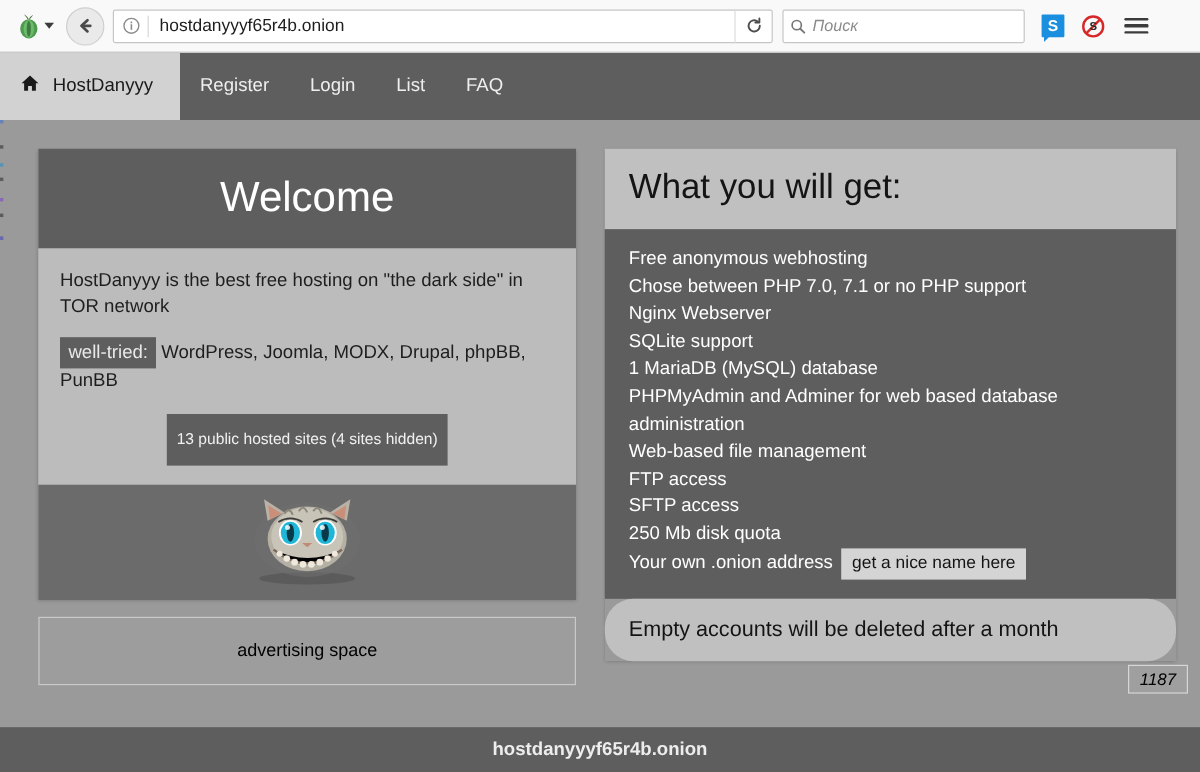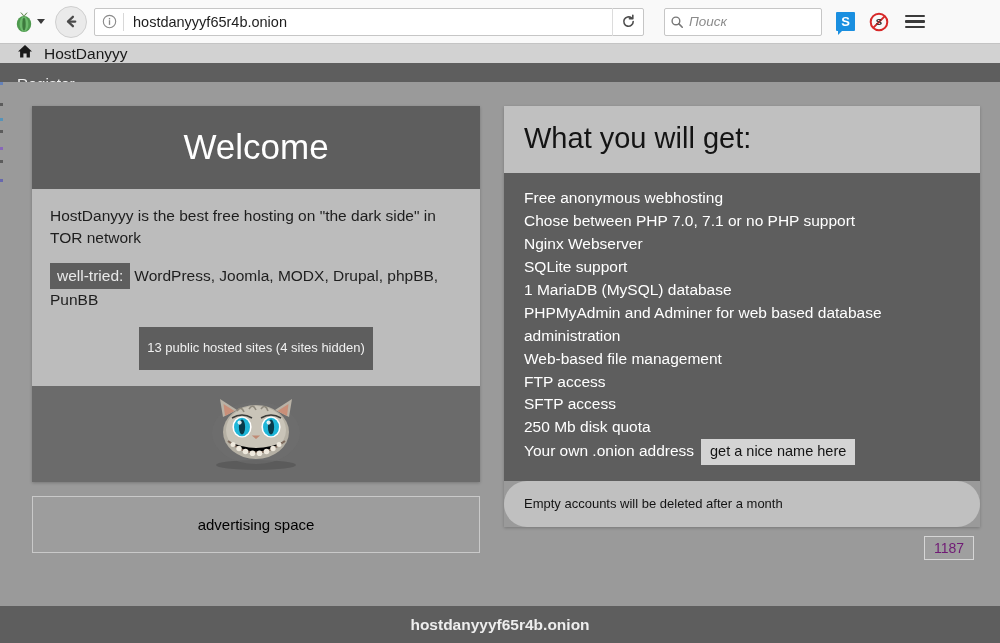--- a/index.html
+++ b/index.html
@@ -92,26 +92,26 @@
     width: 30px; height: 28px;
     display: flex;
     align-items: center;
     justify-content: center;
     color: #4d4d4d;
     cursor: pointer;
     font-size: 15px;
     border-left: 1px solid #dcdcdc;
   }
   .searchbar {
-    width: 158px;
+    width: 202px;
     height: 28px;
     background: #fff;
     border: 1px solid #c6c6c6;
     border-radius: 2px;
-    margin-left: 20px;
+    margin-left: 8px;
     display: flex;
     align-items: center;
     box-sizing: border-box;
     cursor: text;
   }
   .search-mag {
     width: 24px;
     display: flex;
     align-items: center;
     justify-content: center;
@@ -162,26 +162,25 @@
   }
   .hamburger i {
     display: block;
     height: 2.5px;
     background: #3b3b3b;
     border-radius: 1px;
   }
 
   
   .site-nav {
-    height: 38px;
+    height: 56px;
     background: #5e5e5e;
     display: flex;
     align-items: stretch;
     font-size: 15.5px;
-    flex-direction: column;
   }
   .nav-brand {
     display: flex;
     align-items: center;
     gap: 11px;
     background: #d2d2d2;
     color: #1a1a1a;
     padding: 0 22px 0 17px;
     cursor: pointer;
   }
@@ -302,34 +301,35 @@
     color: #141414;
     font-size: 14.5px;
     padding: 2px 9px;
     margin-left: 7px;
     display: inline-block;
     cursor: pointer;
   }
   .get-foot {
     background: #c0c0c0;
     color: #141414;
-    font-size: 13px;
+    font-size: 18px;
     padding: 15px 20px 16px;
     border-radius: 24px;
   }
 
   .counter-badge {
     position: absolute;
-    right: 26px;
+    right: 10px;
     top: 454px;
     border: 1px solid #d6d6d6;
-    color: #701a75;
+    color: #000000;
     font-size: 14px;
     padding: 3px 9px;
     background: rgba(255,255,255,.05);
+    font-style: italic;
   }
 
   
   .site-footer {
     position: absolute;
     left: 0; bottom: 0;
     width: 1000px;
     height: 37px;
     background: #5e5e5e;
     display: flex;

